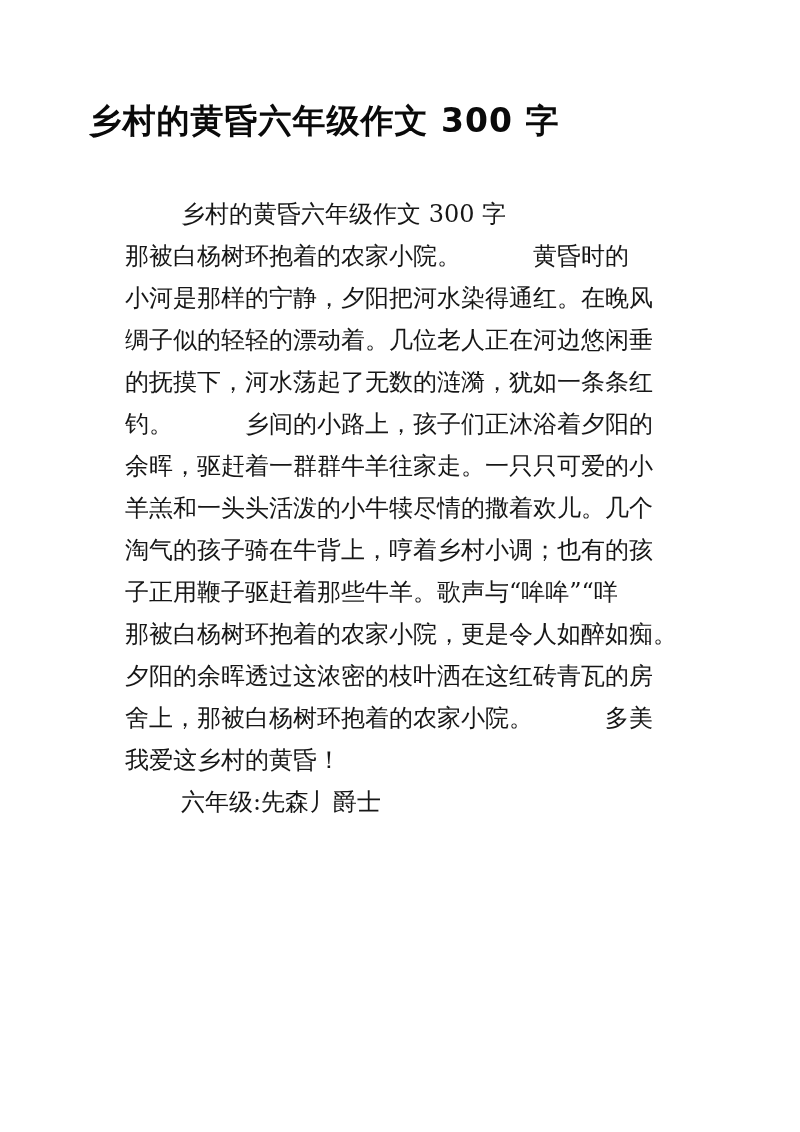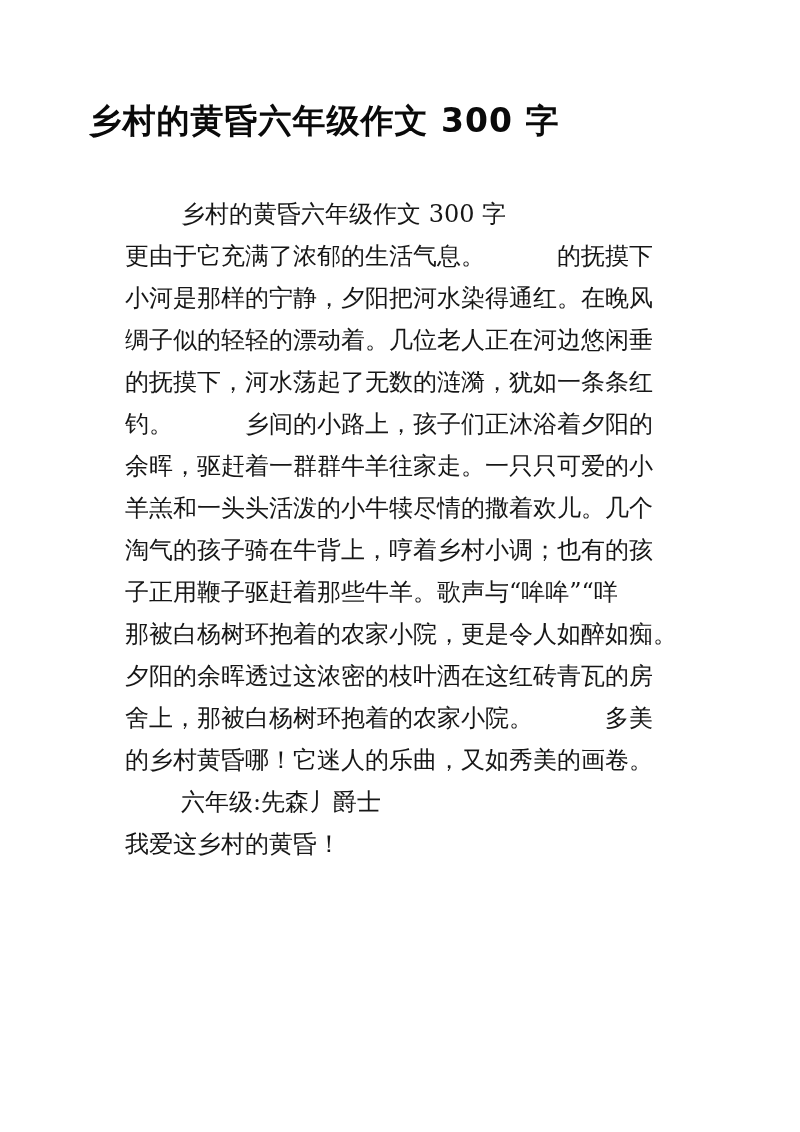--- a/index.html
+++ b/index.html
@@ -50,29 +50,28 @@
     text-indent: 56px;
   }
 </style>
 </head>
 <body>
 
 <div class="page">
   <h1 class="title">乡村的黄昏六年级作文 300 字</h1>
   <div class="content" id="content">
       <div class="line indent">乡村的黄昏六年级作文 300 字</div>
-      <div class="line">更由于它充满了浓郁的生活气息。　　　的抚摸下</div>
+      <div class="line">那被白杨树环抱着的农家小院。　　　黄昏时的</div>
       <div class="line">小河是那样的宁静，夕阳把河水染得通红。在晚风</div>
       <div class="line">绸子似的轻轻的漂动着。几位老人正在河边悠闲垂</div>
       <div class="line">的抚摸下，河水荡起了无数的涟漪，犹如一条条红</div>
       <div class="line">钓。　　　乡间的小路上，孩子们正沐浴着夕阳的</div>
       <div class="line">余晖，驱赶着一群群牛羊往家走。一只只可爱的小</div>
       <div class="line">羊羔和一头头活泼的小牛犊尽情的撒着欢儿。几个</div>
       <div class="line">淘气的孩子骑在牛背上，哼着乡村小调；也有的孩</div>
       <div class="line">子正用鞭子驱赶着那些牛羊。歌声与“哞哞”“咩</div>
       <div class="line">那被白杨树环抱着的农家小院，更是令人如醉如痴。</div>
       <div class="line">夕阳的余晖透过这浓密的枝叶洒在这红砖青瓦的房</div>
       <div class="line">舍上，那被白杨树环抱着的农家小院。　　　多美</div>
-      <div class="line">的乡村黄昏哪！它迷人的乐曲，又如秀美的画卷。</div>
+      <div class="line">我爱这乡村的黄昏！</div>
       <div class="line indent">六年级:先森丿爵士</div>
-      <div class="line">我爱这乡村的黄昏！</div>
     </div>
 </div>
 
 </body></html>

